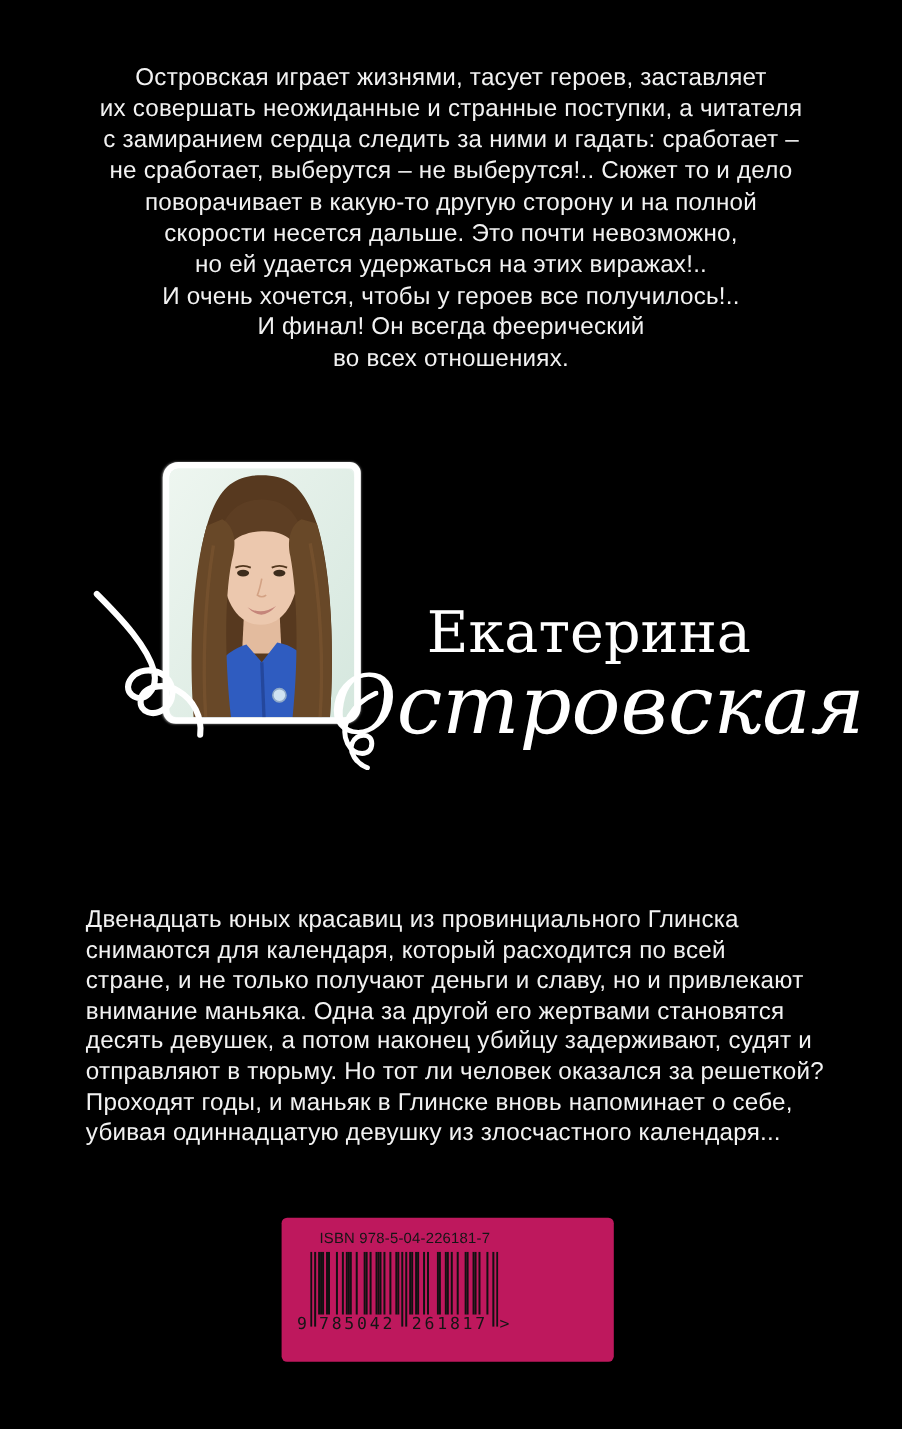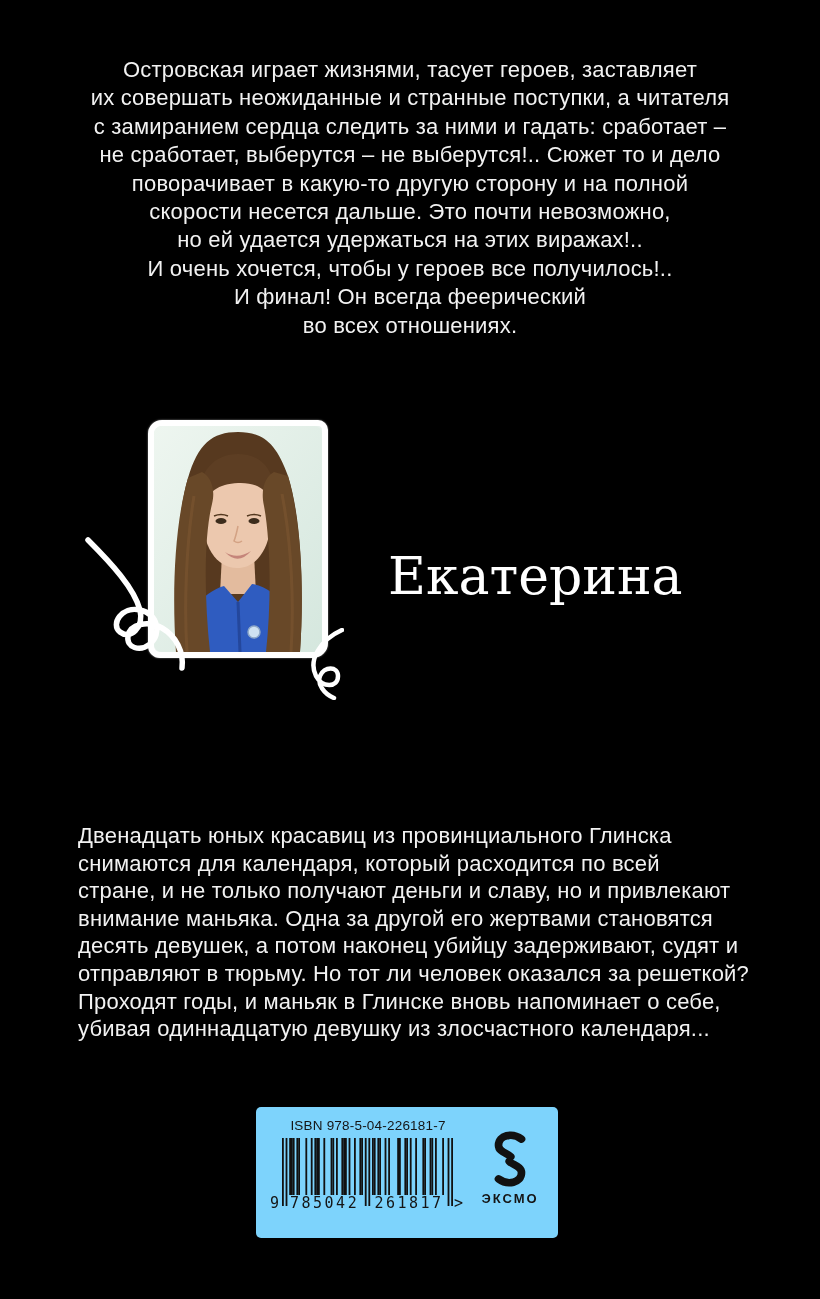--- a/index.html
+++ b/index.html
@@ -46,21 +46,21 @@
   }
   
   .synopsis{
     position:absolute;left:78px;top:822px;width:680px;
     font-size:22px;line-height:27.6px;color:#f2f2f2;
     white-space:pre-line;letter-spacing:.2px;
   }
   
   .barcode-box{
     position:absolute;left:256px;top:1107px;width:302px;height:131px;
-    background:#7dd3fc;border-radius:5px;color:#151515;
+    background:#be185d;border-radius:5px;color:#151515;
   }
   .bc-left{position:absolute;left:24px;top:11px;width:176px;}
   .isbn{text-align:center;font-size:13.5px;color:#151515;letter-spacing:.2px;}
   .bars-wrap{position:relative;margin:5px 0 0 2px;width:171px;height:74px;}
   .bars-wrap svg{display:block;}
   .bc-digits span{
     position:absolute;top:57px;height:17px;
     font-family:"DejaVu Sans Mono",monospace;font-size:15px;
     letter-spacing:2.5px;color:#151515;line-height:17px;
   }
@@ -122,20 +122,21 @@
 
   <svg class="doodle bow" width="118" height="172" viewBox="0 0 118 172" xmlns="http://www.w3.org/2000/svg">
     <path d="M6,4 C30,28 52,52 58,74 C62,92 48,104 38,96 C28,88 40,70 58,74 C76,78 80,98 68,108 C58,116 44,112 46,100 C48,88 66,84 80,92 C94,100 102,116 100,132" stroke="#fff" stroke-width="5.5" fill="none" stroke-linecap="round"></path>
   </svg>
 
   <svg class="doodle flourish" width="46" height="72" viewBox="0 0 46 72" xmlns="http://www.w3.org/2000/svg">
     <path d="M44,2 C22,12 10,32 18,48 C24,60 40,60 40,48 C40,38 26,38 22,48 C19,56 26,66 36,70" stroke="#fff" stroke-width="4.5" fill="none" stroke-linecap="round"></path>
   </svg>
 
   <div class="author-first">Екатерина</div>
+  <div class="author-last">Островская</div>
 
 
   <div class="synopsis">Двенадцать юных красавиц из провинциального Глинска
 снимаются для календаря, который расходится по всей
 стране, и не только получают деньги и славу, но и привлекают
 внимание маньяка. Одна за другой его жертвами становятся
 десять девушек, а потом наконец убийцу задерживают, судят и
 отправляют в тюрьму. Но тот ли человек оказался за решеткой?
 Проходят годы, и маньяк в Глинске вновь напоминает о себе,
 убивая одиннадцатую девушку из злосчастного календаря...</div>
@@ -192,22 +193,15 @@
             <rect x="169.20" y="0" width="1.8" height="68" fill="#111"></rect>
           </svg>
         <div class="bc-digits">
           <span class="bc-lead">9</span>
           <span class="bc-g1">785042</span>
           <span class="bc-g2">261817</span>
           <span class="bc-arrow">&gt;</span>
         </div>
       </div>
     </div>
-    <div class="bc-right">
-      <svg class="eksmo-swirl" width="46" height="58" viewBox="0 0 60 74" xmlns="http://www.w3.org/2000/svg">
-        <path d="M45,11 C33,2 15,6 15,19 C15,28 27,29 31,34" stroke="#111" stroke-width="10" fill="none" stroke-linecap="round"></path>
-        <path d="M15,63 C27,72 45,68 45,55 C45,46 33,45 29,40" stroke="#111" stroke-width="10" fill="none" stroke-linecap="round"></path>
-      </svg>
-      <div class="publisher-name">ЭКСМО</div>
-    </div>
   </div>
 
 </div>
 
 </body></html>

